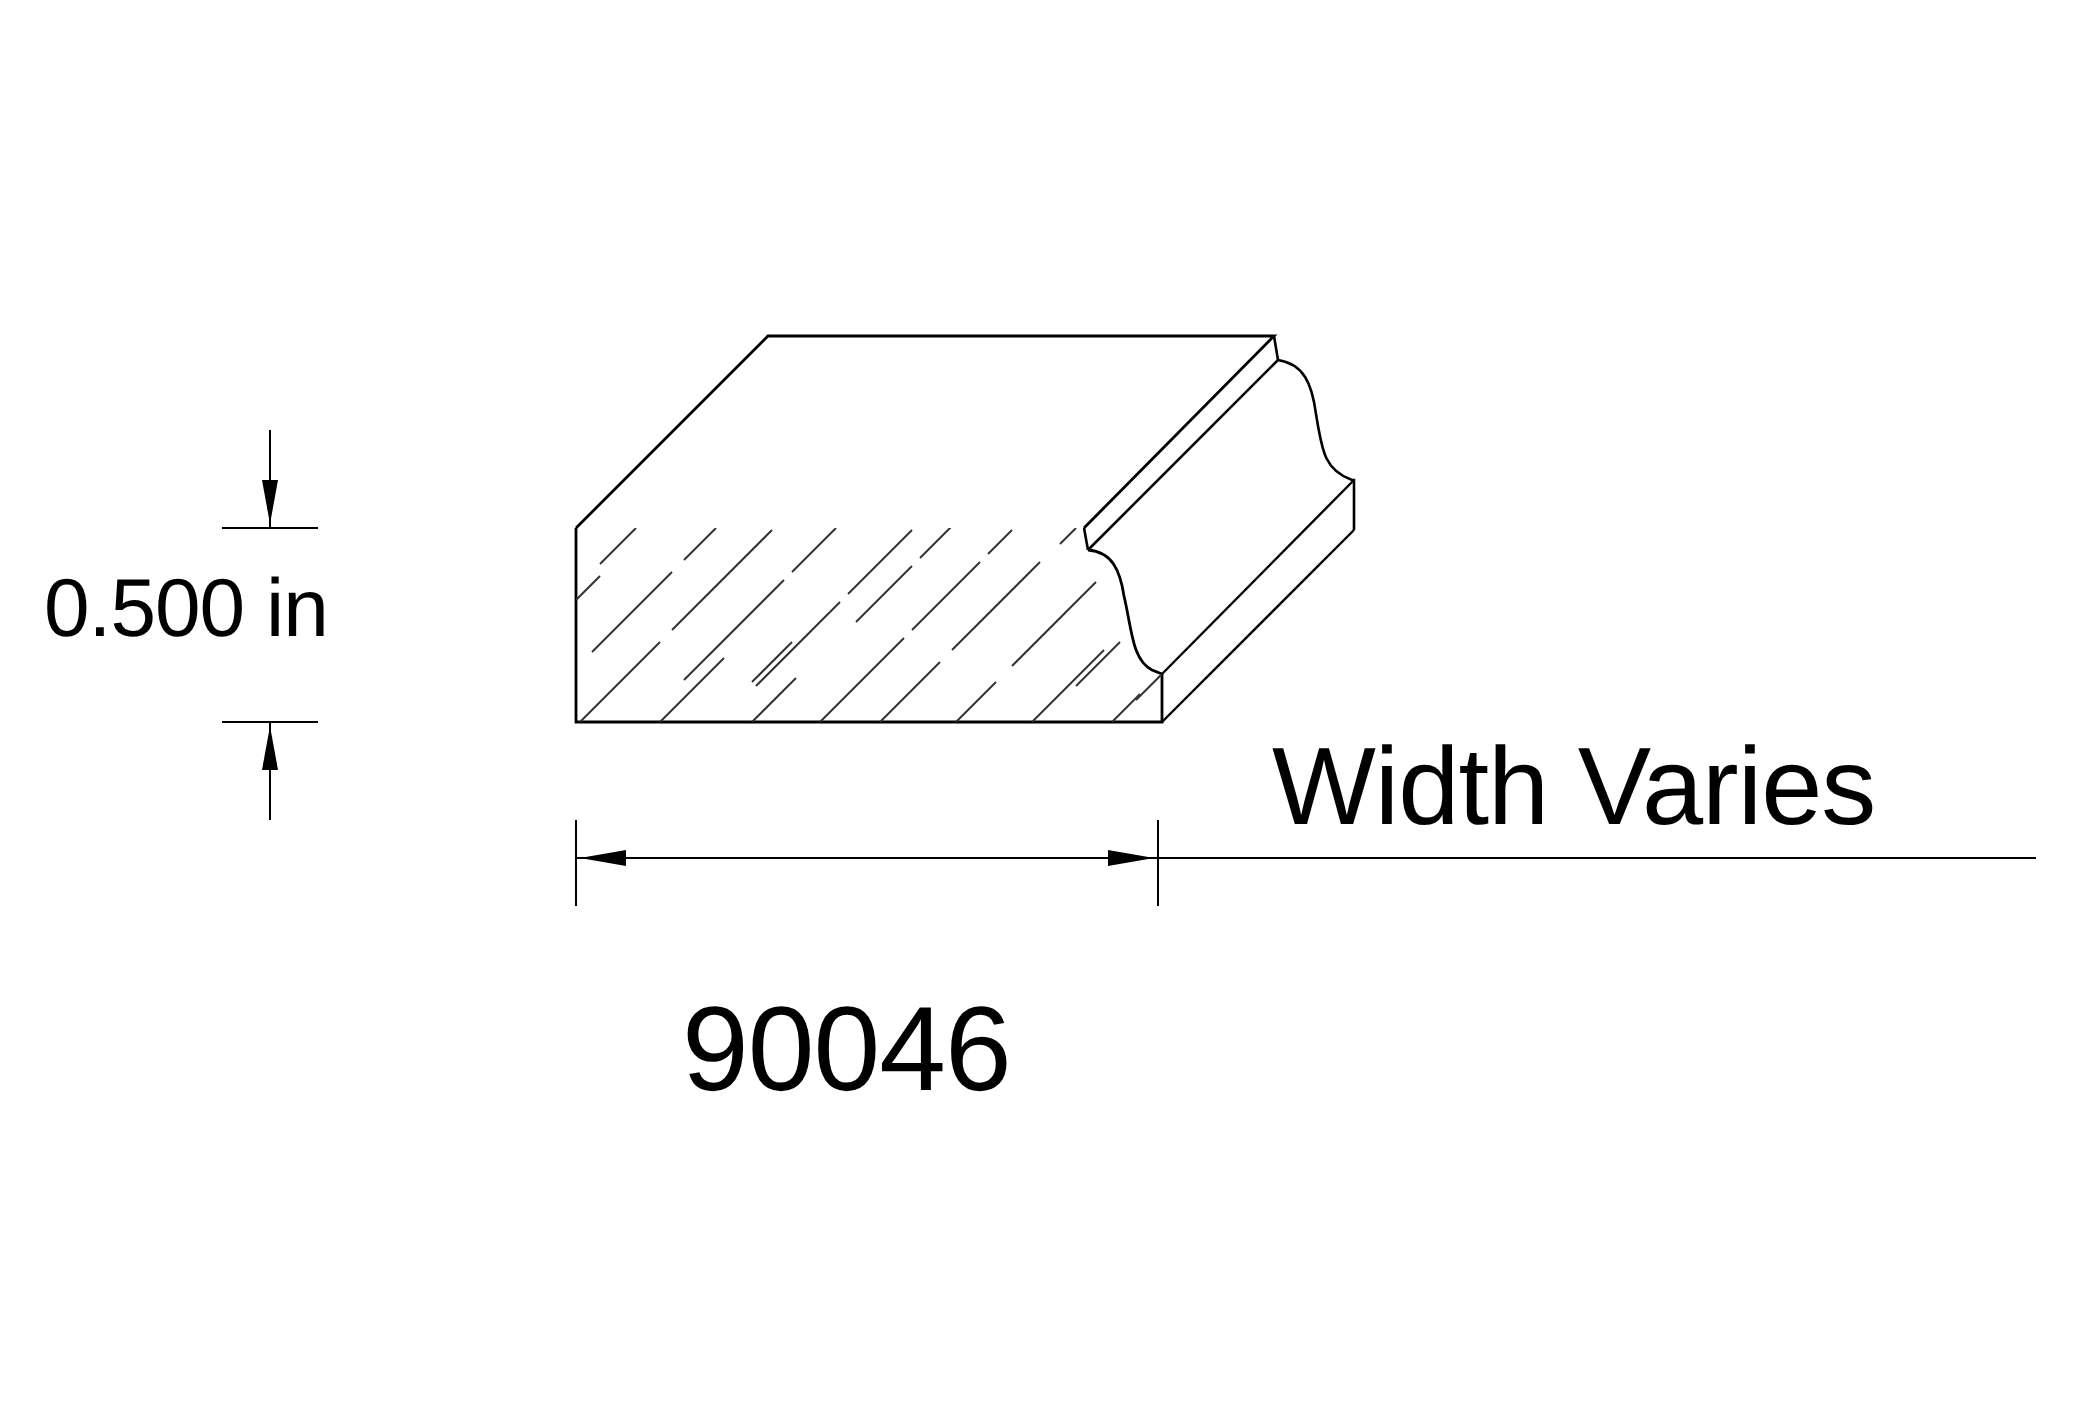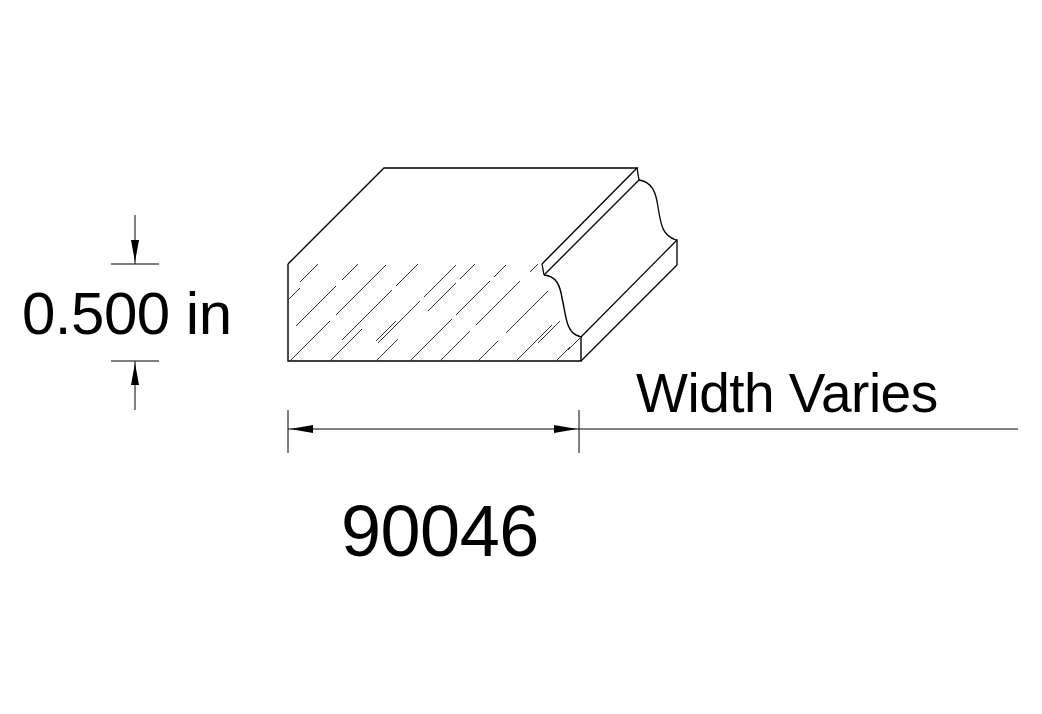--- a/index.html
+++ b/index.html
@@ -24,33 +24,33 @@
     .label {
       position: absolute;
       color: #000000;
       white-space: nowrap;
       line-height: 1;
       font-family: "Liberation Sans", "DejaVu Sans", sans-serif;
     }
     #thickness-label {
       left: 22px;
       top: 284px;
-      font-size: 60px;
+      font-size: 41px;
       letter-spacing: -0.5px;
     }
     #width-label {
       left: 636px;
       top: 366px;
       font-size: 55px;
       letter-spacing: -0.5px;
     }
     #part-number-label {
       left: 341px;
       top: 495px;
-      font-size: 72px;
+      font-size: 60px;
       letter-spacing: -0.5px;
     }
   </style>
 </head>
 <body>
 
 <svg id="drawing" viewBox="0 0 1042 714" xmlns="http://www.w3.org/2000/svg">
   <defs>
     <clipPath id="face-clip">
       <path d="M288,264 L542,264 L544,275 C556,276 560,285 562,298 C566,315 566,330 576,335 L581,337 L581,361 L288,361 Z"></path>

